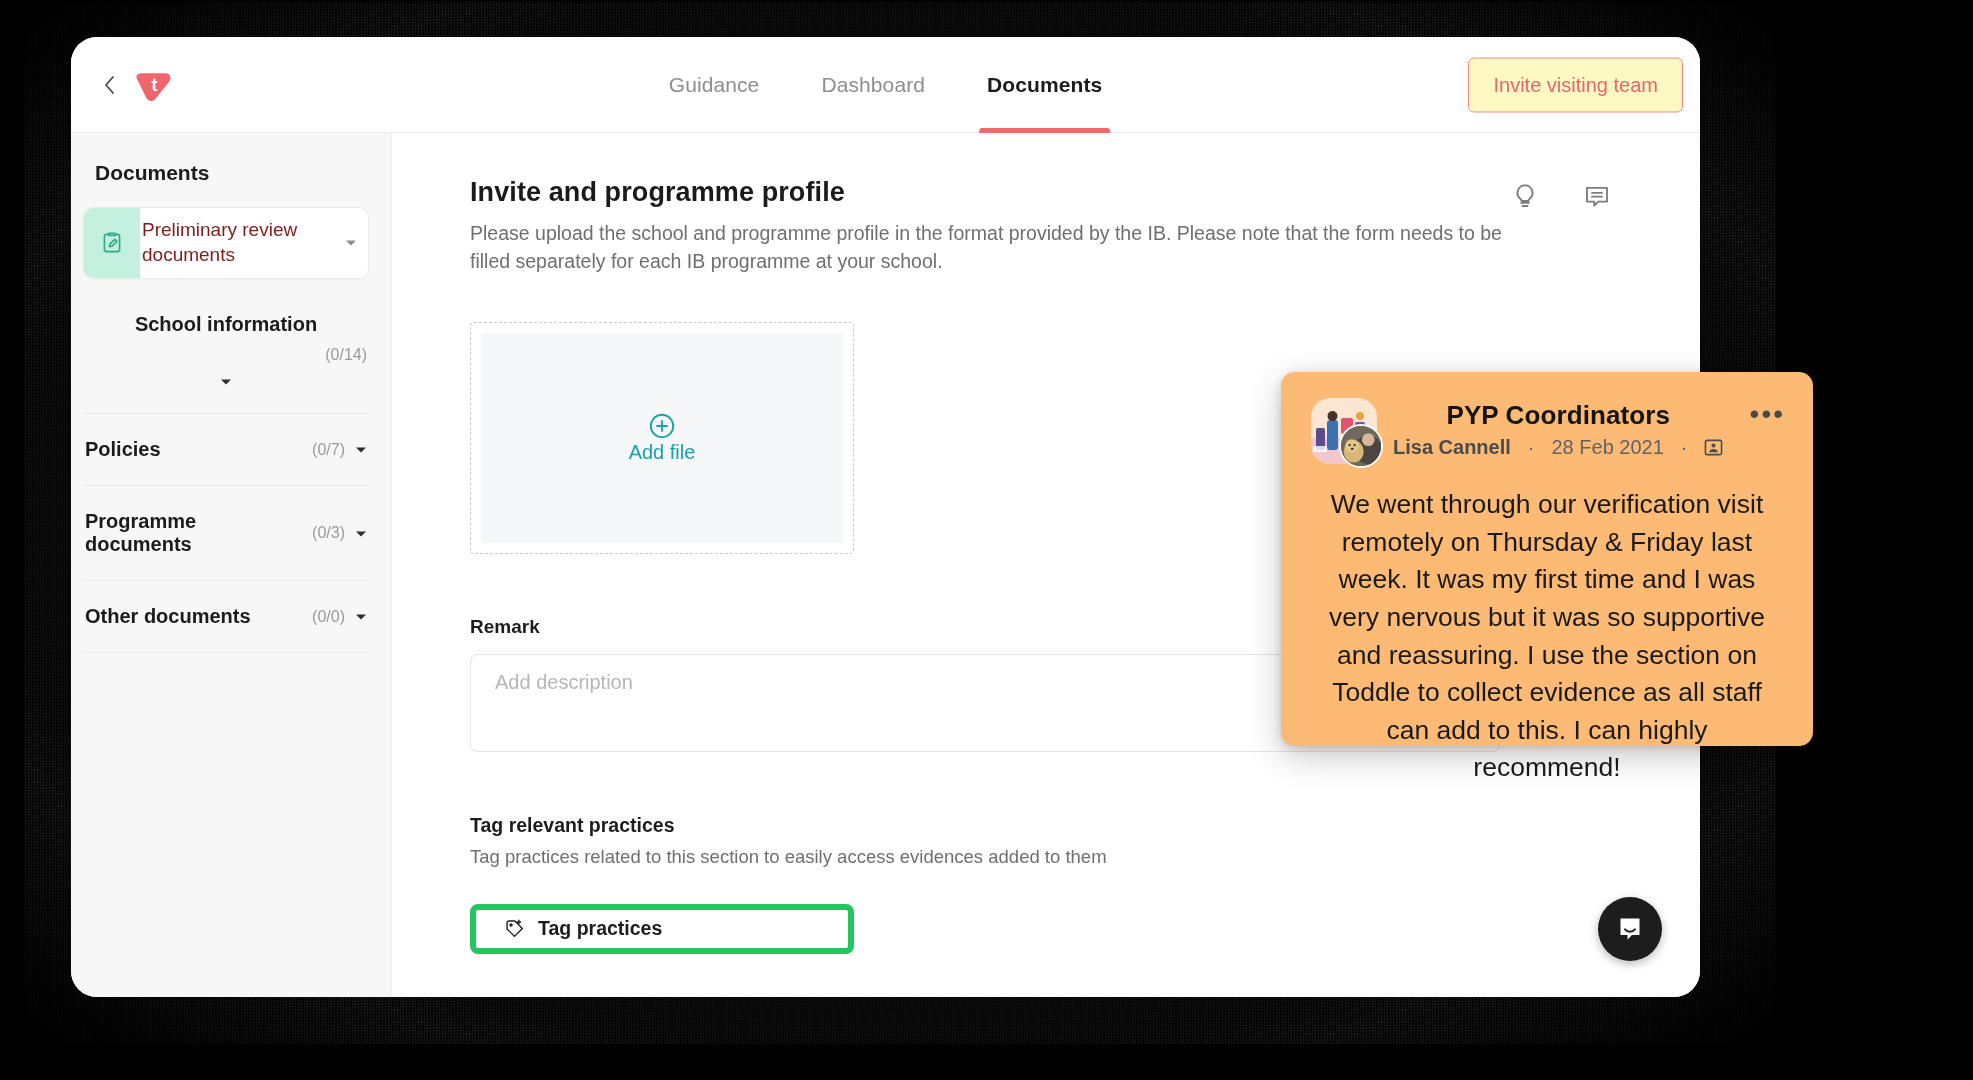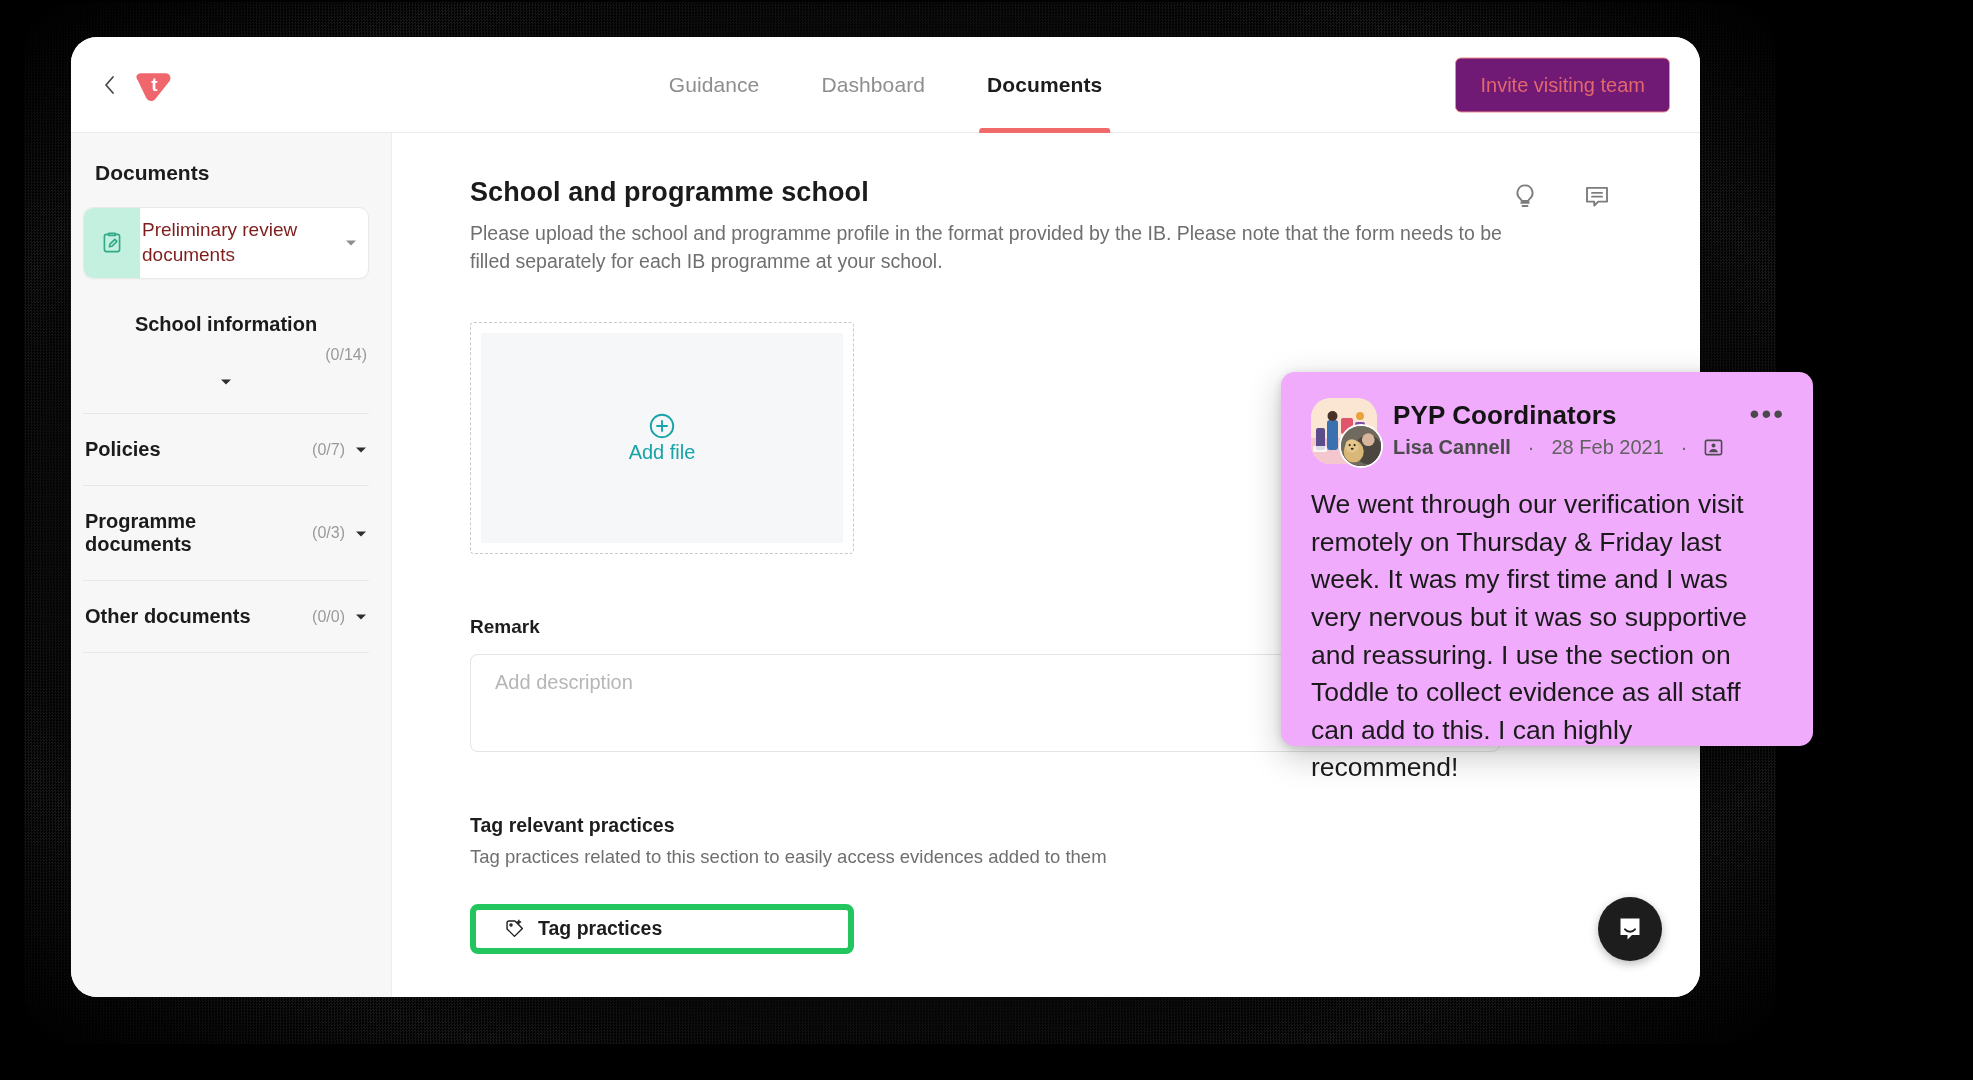--- a/index.html
+++ b/index.html
@@ -70,22 +70,22 @@
     position:relative; height:96px; display:flex; align-items:center;
     font-size:21px; color:#8e8e8e; cursor:pointer; letter-spacing:.1px;
   }
   .navtab.active { color:#1c1c1c; font-weight:700; }
   .navtab.active::after {
     content:""; position:absolute; left:-8px; right:-8px; bottom:0;
     height:5px; background:#f06a6a; border-radius:3px 3px 0 0;
   }
 
   .invite-btn {
-    position:absolute; right:30px; top:50%; transform:translateY(-50%);
-    border:1.6px solid #ef8a8a; color:#e2686c; background:#701a75;
+    position:absolute; right:17px; top:50%; transform:translateY(-50%);
+    border:1.6px solid #ef8a8a; color:#e2686c; background:#fef9c3;
     border-radius:6px; font-size:20px; padding:15px 24px; cursor:pointer;
     font-family:"Liberation Sans", sans-serif;
   }
 
   
   .body-split { display:flex; height: calc(960px - 96px); }
 
   
   .sidebar {
     width: 321px; flex:0 0 321px;
@@ -173,23 +173,24 @@
     font-size:19.5px; font-weight:700; color:#1d1d1d; cursor:pointer;
     font-family:"Liberation Sans", sans-serif;
   }
   .tag-btn .tagicon { width:21px; height:21px; color:#1d1d1d; }
 
   
   .testimonial {
     position:absolute;
     left: 1281px; top: 372px;
     width: 532px; height: 374px;
-    background:#f0abfc; border-radius:14px;
+    background:#fdba74; border-radius:14px;
     box-shadow: 0 10px 34px rgba(0,0,0,.22), 0 2px 8px rgba(0,0,0,.14);
     padding: 26px 30px 0 30px;
+    text-align: center;
   }
   .t-head { display:flex; align-items:flex-start; gap:16px; position:relative; }
   .t-avatar { position:relative; width:66px; height:66px; flex:0 0 66px; }
   .t-avatar .base {
     width:66px; height:66px; border-radius:20px; overflow:hidden;
     background: linear-gradient(160deg,#fbe3cf 0%, #f7d7c8 40%, #f3c9cf 100%);
     position:relative;
   }
   .t-avatar .base svg { position:absolute; inset:0; }
   .t-avatar .overlay {
@@ -327,21 +328,21 @@
             </div>
 
           </div>
         </div>
       </aside>
 
       <section class="main">
 
         <div class="main-head">
           <div class="texts">
-            <h1 class="page-title">School and programme school</h1>
+            <h1 class="page-title">Invite and programme profile</h1>
             <p class="page-desc">Please upload the school and programme profile in the format provided by the IB. Please note that the form needs to be filled separately for each IB programme at your school.</p>
           </div>
         </div>
 
         <div class="head-icons">
           <span class="ic">
             <svg viewBox="0 0 24 24" width="30" height="30" fill="none" stroke="currentColor" stroke-width="1.5" stroke-linecap="round" stroke-linejoin="round">
               <path d="M9 17.5h6"></path>
               <path d="M10 20h4"></path>
               <path d="M12 3.5a6 6 0 0 0-3.6 10.8c.5.4.8 1 .8 1.7h5.6c0-.7.3-1.3.8-1.7A6 6 0 0 0 12 3.5z"></path>

